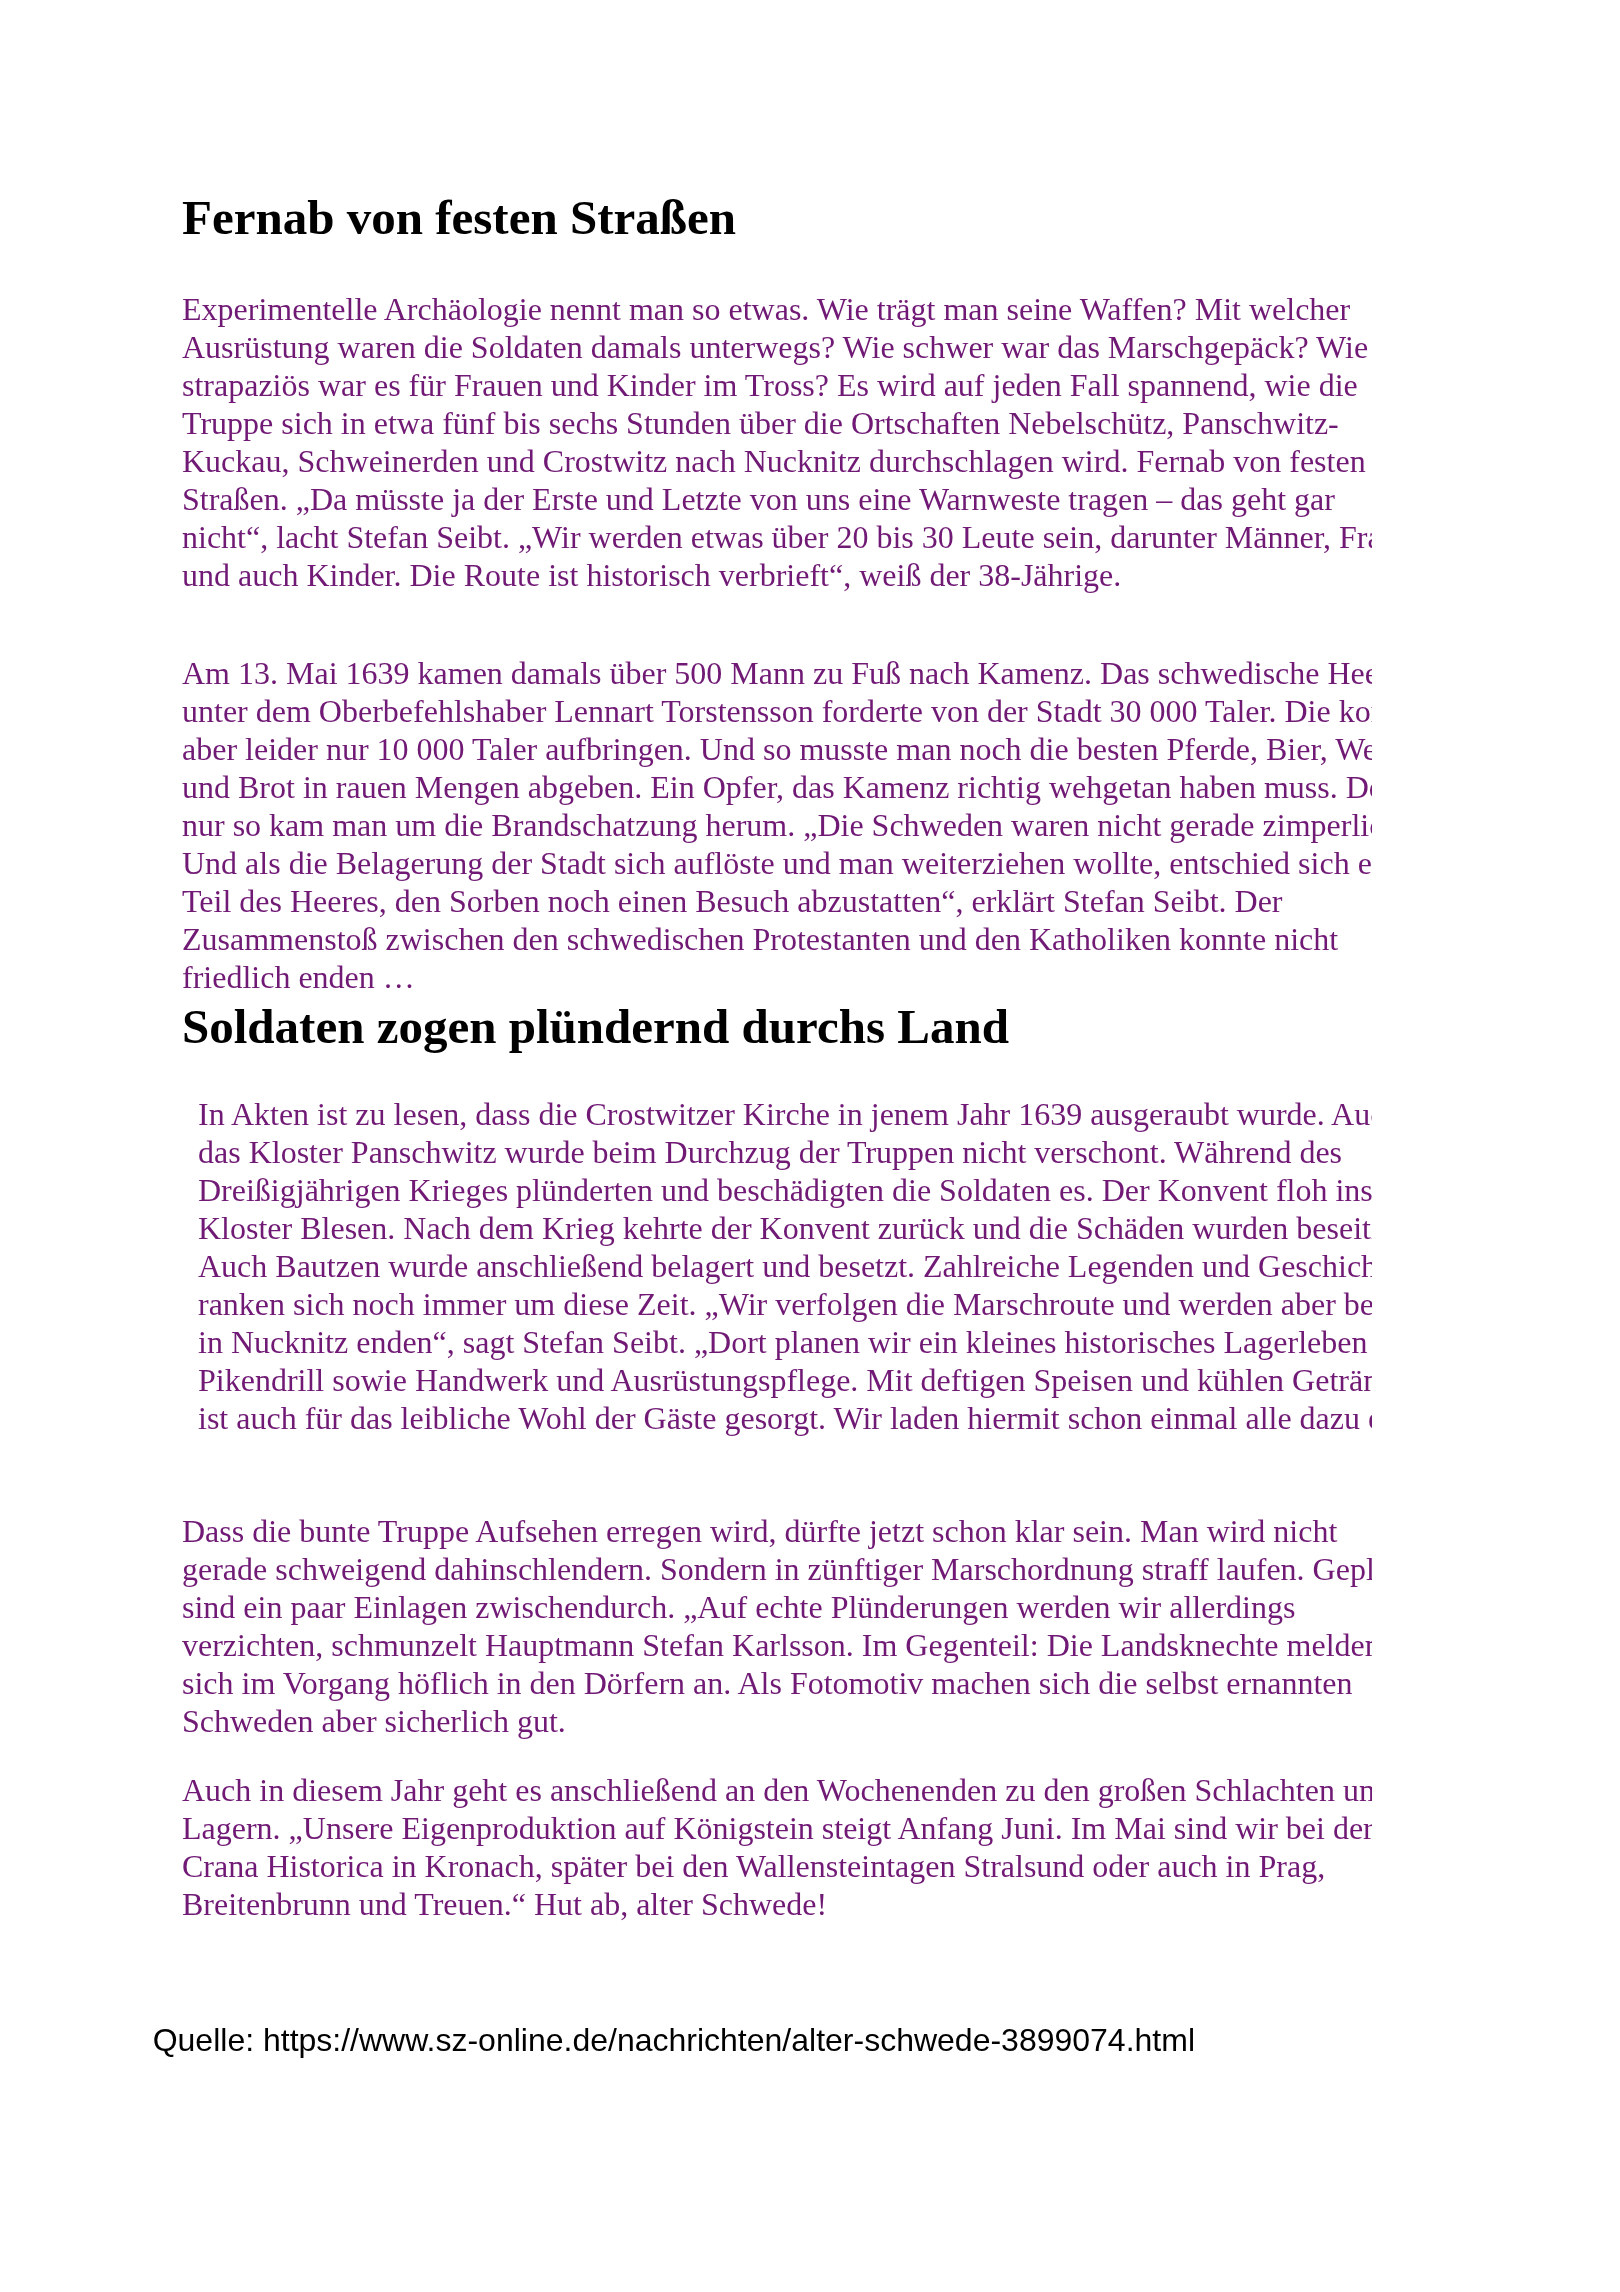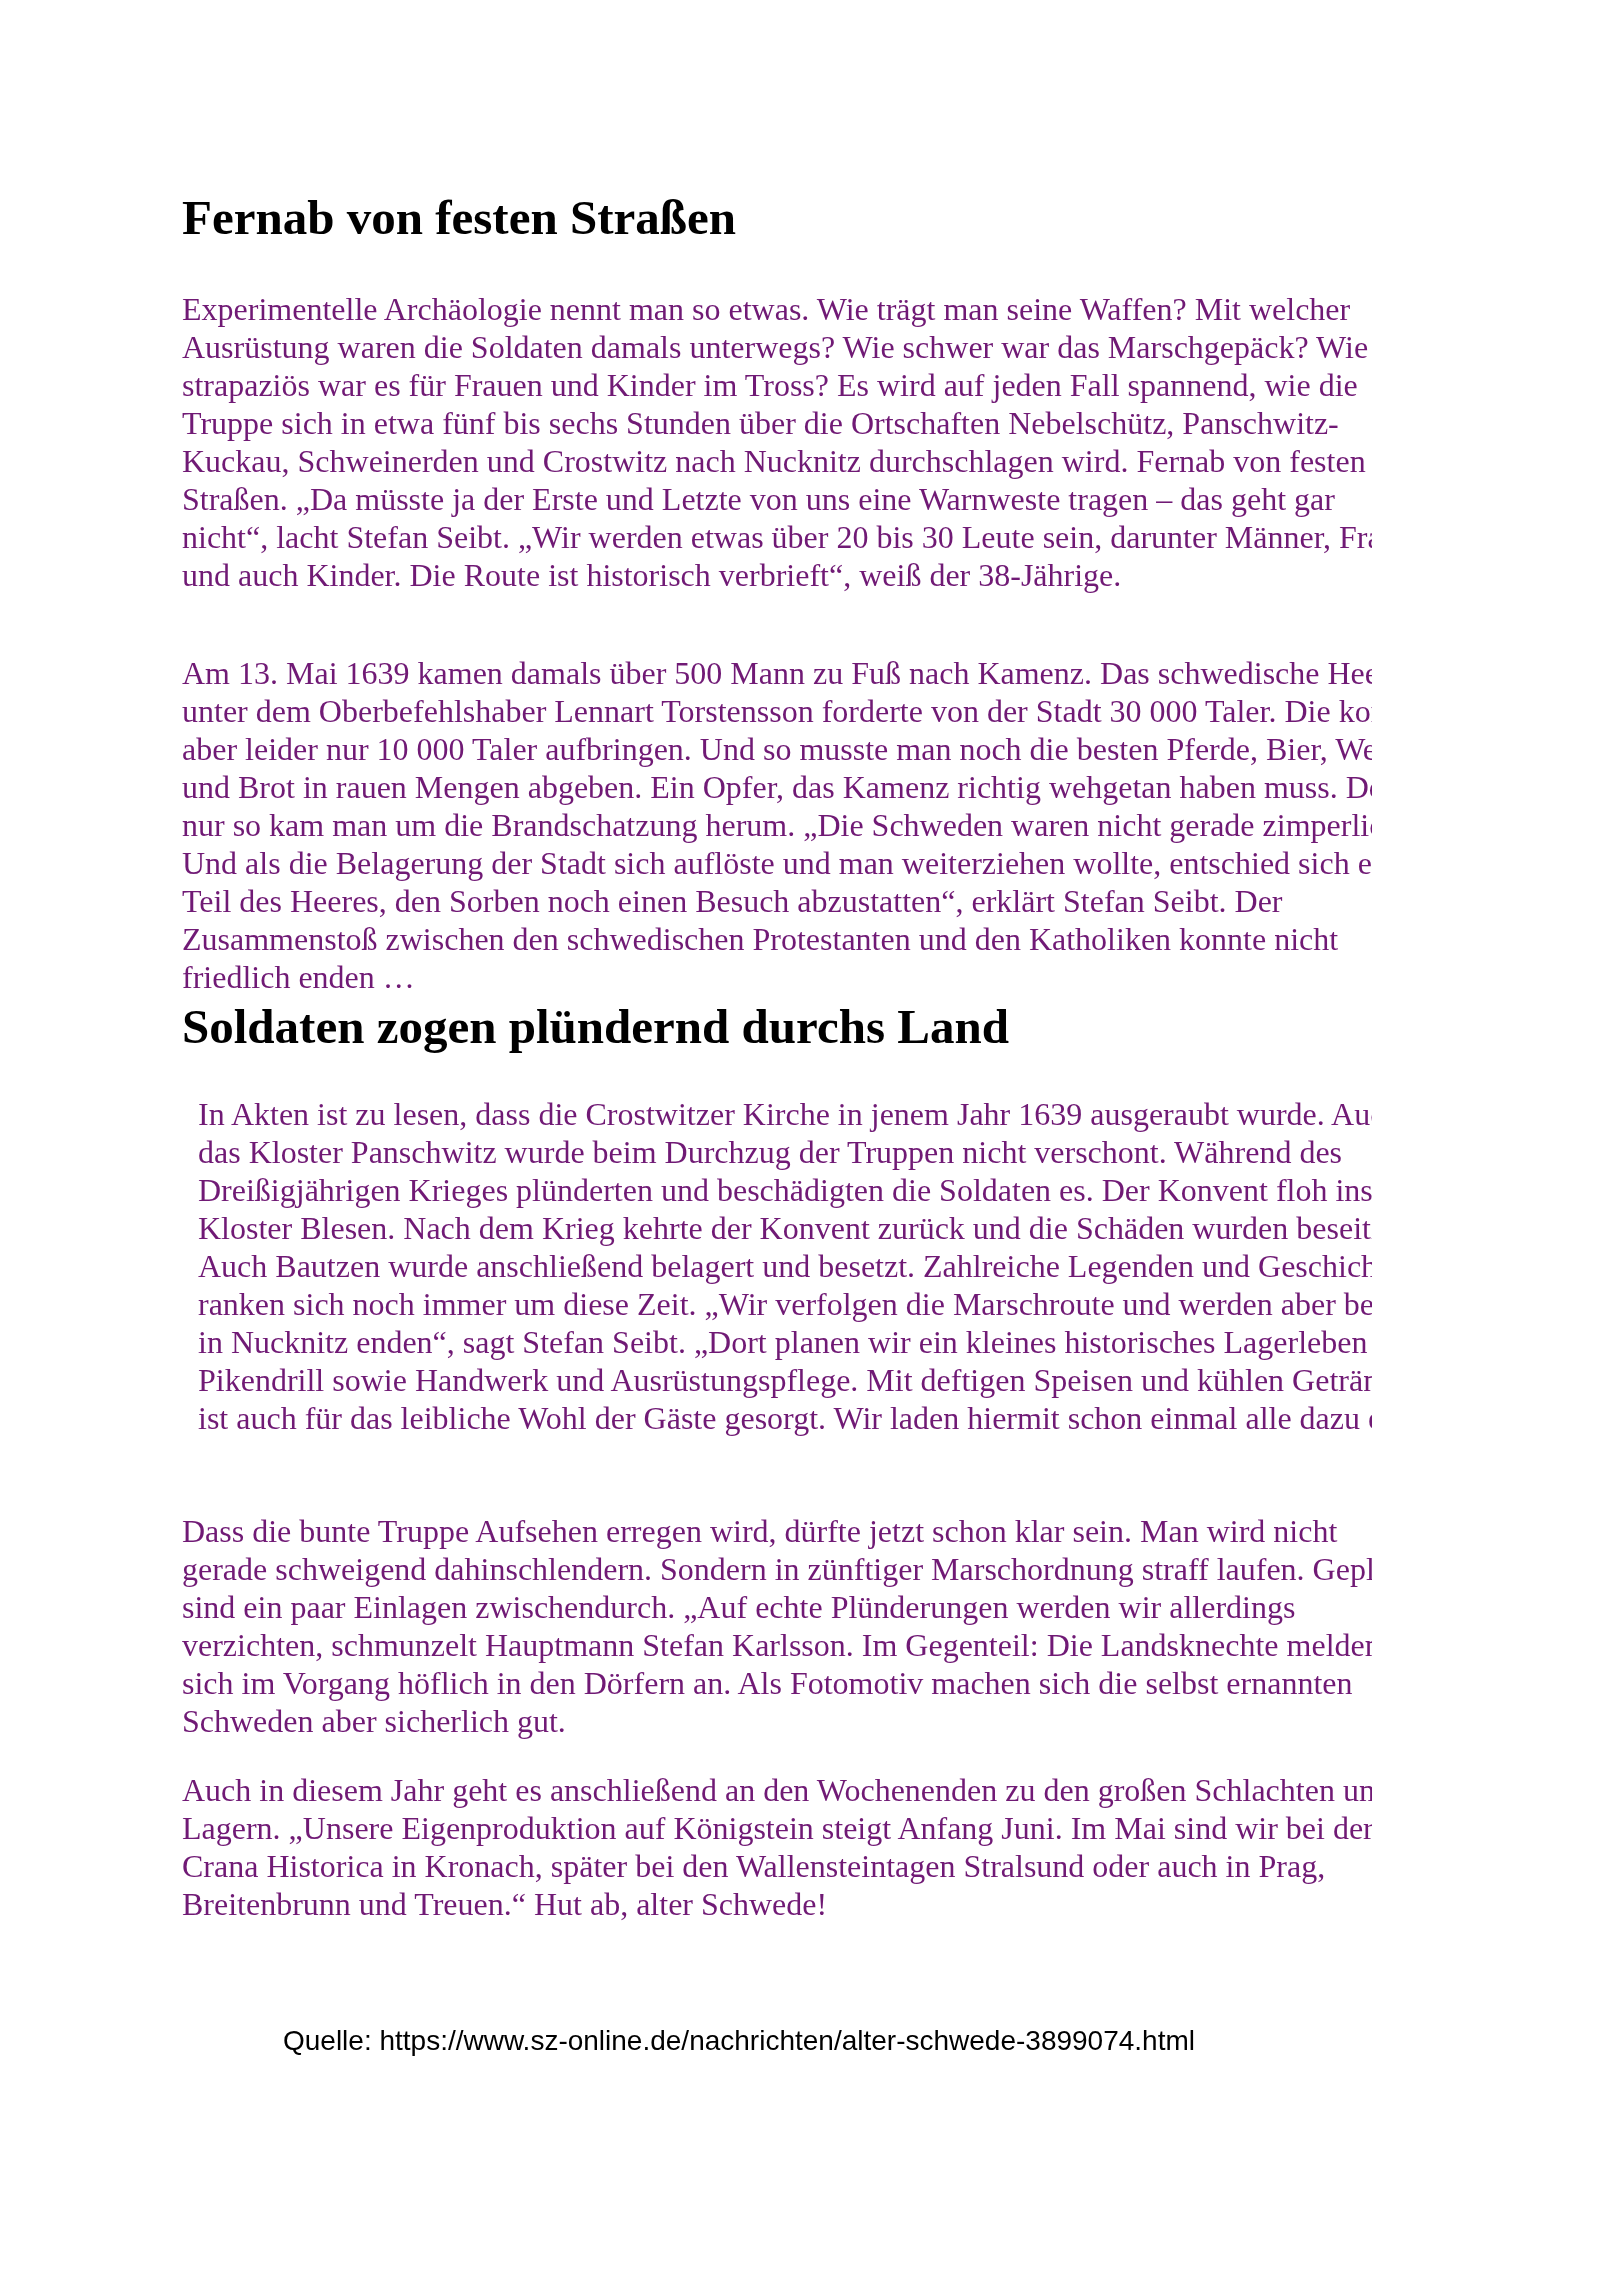--- a/index.html
+++ b/index.html
@@ -43,21 +43,21 @@
   #para-2   { top: 654px; }
   #heading-2 { top: 999px; font-family: Liberation Serif, serif; }
   #para-3   { top: 1095px; margin-left: 16px; }
   #para-4   { top: 1512px; }
   #para-5   { top: 1771px; }
   .source-line {
     position: absolute;
     top: 2024px;
     right: 177px;
     font-family: "Liberation Sans", sans-serif;
-    font-size: 28px;
+    font-size: 32px;
     line-height: 33px;
     color: #000000;
     white-space: nowrap;
   }
 </style>
 </head>
 <body>
 
 <div class="page">
 

